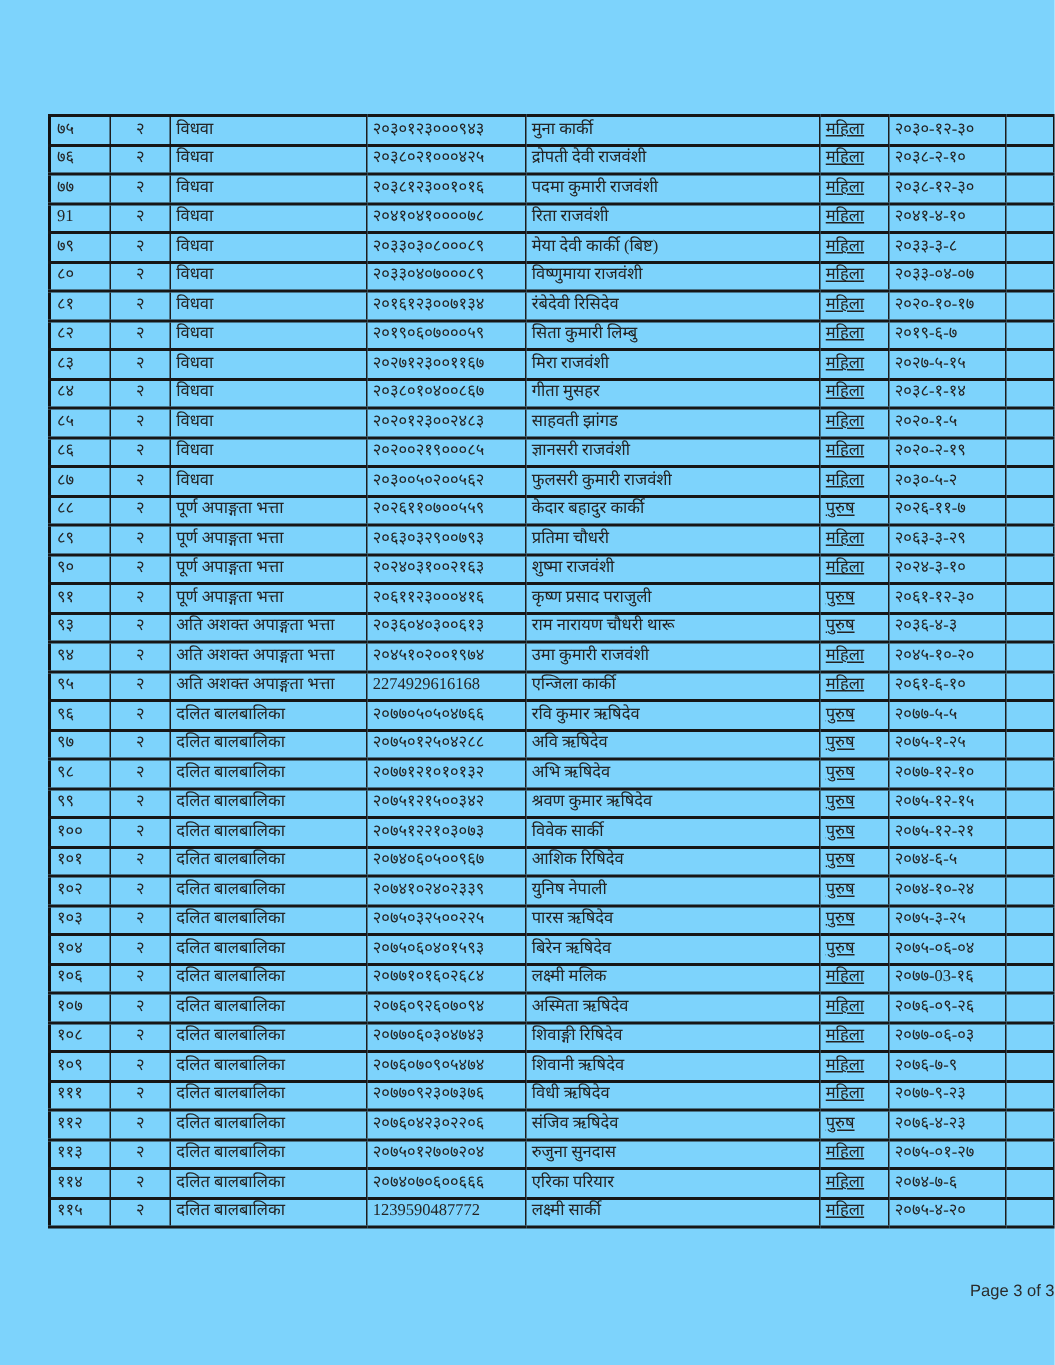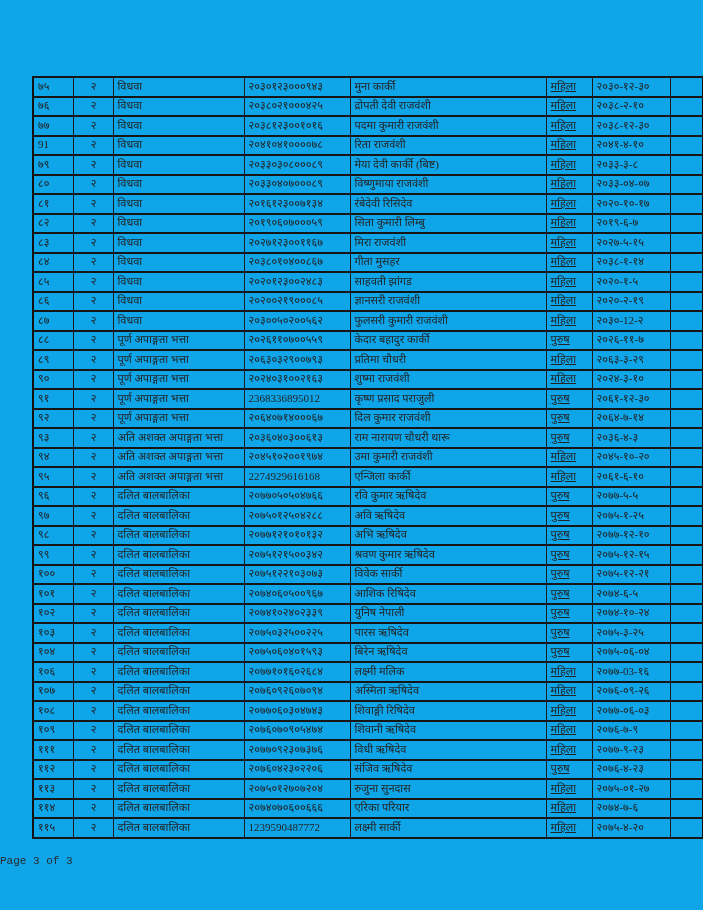--- a/index.html
+++ b/index.html
@@ -4,21 +4,21 @@
 <style>
   html,body{margin:0;padding:0;}
   body{
     width:703px;height:910px;
     background:#ffffff;
     font-family:"Liberation Serif","DejaVu Sans",serif;
     color:#1c1c1c;
     position:relative;
     overflow:hidden;
   }
-  .sheet{position:absolute;inset:0;background:#0ea5e9;}
+  .sheet{position:absolute;inset:0;background:#7dd3fc;}
   table.benef{
     position:absolute;
     left:32px;top:76px;
     border-collapse:collapse;
     table-layout:fixed;
     width:670px;
     font-size:11px;
   }
   table.benef td{
     border-left:1px solid #1d1d1d;
@@ -35,22 +35,22 @@
   }
   table.benef{border:2px solid #111;}
   td.c-sn{padding-left:5px;}
   td.c-group{text-align:center;}
   td.c-reg{letter-spacing:0px;}
   td.c-gender{padding-left:4px;text-decoration:underline;}
   .footer{
     position:absolute;
     left:0;right:0;
     top:855px;
-    text-align:left;
-    font-family:Liberation Mono, monospace;
+    text-align:right;
+    font-family:Liberation Sans, sans-serif;
     font-size:11px;
     color:#2a2a2a;
   }
 </style>
 </head>
 <body>
 
 <div class="sheet">
 
   <table class="benef">
@@ -185,21 +185,21 @@
       <td class="c-dob">२०२०-२-१९</td>
       <td class="c-blank"></td>
     </tr>
         <tr>
       <td class="c-sn">८७</td>
       <td class="c-group">२</td>
       <td class="c-category">विधवा</td>
       <td class="c-reg">२०३००५०२००५६२</td>
       <td class="c-name">फुलसरी कुमारी राजवंशी</td>
       <td class="c-gender">महिला</td>
-      <td class="c-dob">२०३०-12-२</td>
+      <td class="c-dob">२०३०-५-२</td>
       <td class="c-blank"></td>
     </tr>
         <tr>
       <td class="c-sn">८८</td>
       <td class="c-group">२</td>
       <td class="c-category">पूर्ण अपाङ्गता भत्ता</td>
       <td class="c-reg">२०२६११०७००५५९</td>
       <td class="c-name">केदार बहादुर कार्की</td>
       <td class="c-gender">पुरुष</td>
       <td class="c-dob">२०२६-११-७</td>
@@ -222,34 +222,24 @@
       <td class="c-reg">२०२४०३१००२१६३</td>
       <td class="c-name">शुष्मा राजवंशी</td>
       <td class="c-gender">महिला</td>
       <td class="c-dob">२०२४-३-१०</td>
       <td class="c-blank"></td>
     </tr>
         <tr>
       <td class="c-sn">९१</td>
       <td class="c-group">२</td>
       <td class="c-category">पूर्ण अपाङ्गता भत्ता</td>
-      <td class="c-reg">2368336895012</td>
+      <td class="c-reg">२०६११२३०००४१६</td>
       <td class="c-name">कृष्ण प्रसाद पराजुली</td>
       <td class="c-gender">पुरुष</td>
       <td class="c-dob">२०६१-१२-३०</td>
-      <td class="c-blank"></td>
-    </tr>
-        <tr>
-      <td class="c-sn">९२</td>
-      <td class="c-group">२</td>
-      <td class="c-category">पूर्ण अपाङ्गता भत्ता</td>
-      <td class="c-reg">२०६४०७१४०००६७</td>
-      <td class="c-name">दिल कुमार राजवंशी</td>
-      <td class="c-gender">पुरुष</td>
-      <td class="c-dob">२०६४-७-१४</td>
       <td class="c-blank"></td>
     </tr>
         <tr>
       <td class="c-sn">९३</td>
       <td class="c-group">२</td>
       <td class="c-category">अति अशक्त अपाङ्गता भत्ता</td>
       <td class="c-reg">२०३६०४०३००६१३</td>
       <td class="c-name">राम नारायण चौधरी थारू</td>
       <td class="c-gender">पुरुष</td>
       <td class="c-dob">२०३६-४-३</td>

